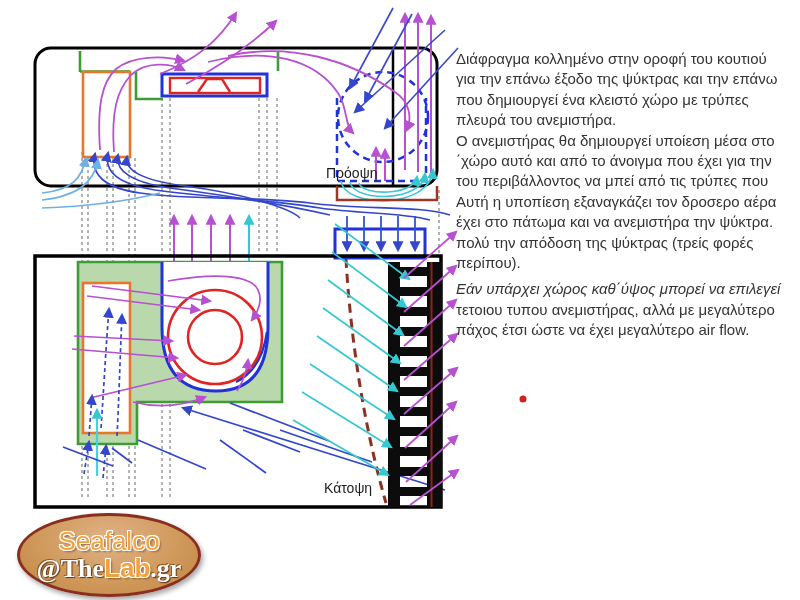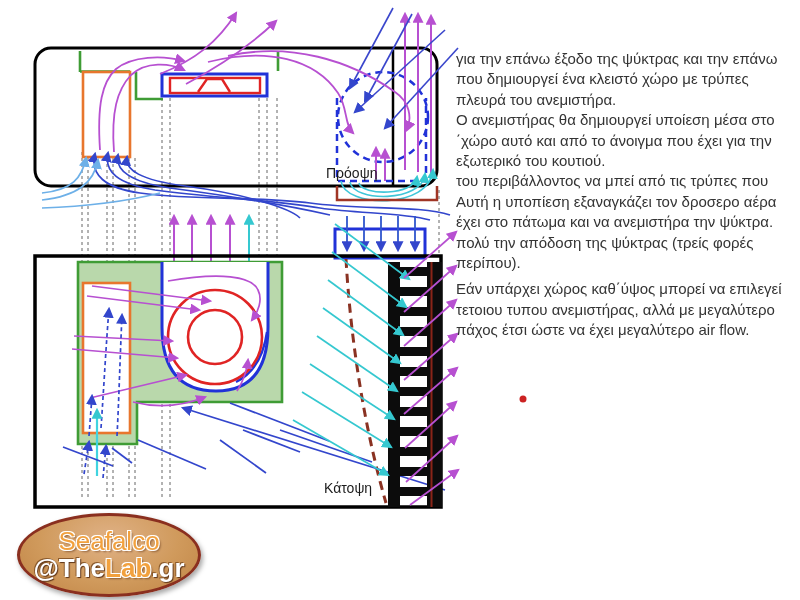--- a/index.html
+++ b/index.html
@@ -21,21 +21,21 @@
     border:3px solid #8a2f1f;
     box-shadow:2px 3px 5px rgba(0,0,0,0.35);
     display:flex;flex-direction:column;align-items:center;justify-content:center;
     line-height:1.02;
   }
   .logo .l1{
     font-weight:normal;font-size:26px;color:#f2a13e;
     text-shadow:-1px -1px 0 #fff,1px -1px 0 #fff,-1px 1px 0 #fff,1px 1px 0 #fff,2px 2px 2px rgba(60,20,0,.45);
   }
   .logo .l2{font-weight:bold;font-size:26px;}
-  .logo .w{color:#ffffff;text-shadow:1px 1px 1px #5c3317,-1px -1px 0 #8a5a2c;}
+  .logo .w{color:#ffffff;text-shadow:1px 1px 1px #5c3317,-1px -1px 0 #8a5a2c;font-family:Liberation Serif, serif;}
   .logo .o{
     color:#f2a13e;
     text-shadow:-1px -1px 0 #fff,1px -1px 0 #fff,-1px 1px 0 #fff,1px 1px 0 #fff,2px 2px 2px rgba(60,20,0,.45);
     text-align:right;
   }
 </style>
 </head>
 <body>
 
 <div id="stage">
@@ -255,32 +255,32 @@
     <line x1="404" y1="414" x2="457" y2="368" marker-end="url(#aP)"></line>
     <line x1="405" y1="448" x2="456" y2="402" marker-end="url(#aP)"></line>
     <line x1="406" y1="482" x2="457" y2="436" marker-end="url(#aP)"></line>
     <line x1="410" y1="505" x2="458" y2="470" marker-end="url(#aP)"></line>
   </g>
 
   <circle cx="523" cy="399" r="3.5" fill="#cc2222"></circle>
 </svg>
 
 <div class="notes">
+  <div>Διάφραγμα κολλημένο στην οροφή του κουτιού</div>
   <div>για την επάνω έξοδο της ψύκτρας και την επάνω</div>
   <div>που δημιουργεί ένα κλειστό χώρο με τρύπες</div>
   <div>πλευρά του ανεμιστήρα.</div>
   <div>Ο ανεμιστήρας θα δημιουργεί υποίεση μέσα στο</div>
   <div>΄χώρο αυτό και από το άνοιγμα που έχει για την</div>
-  <div>εξωτερικό του κουτιού.</div>
   <div>του περιβάλλοντος να μπεί από τις τρύπες που</div>
   <div>Αυτή η υποπίεση εξαναγκάζει τον δροσερο αέρα</div>
   <div>έχει στο πάτωμα και να ανεμιστήρα την ψύκτρα.</div>
   <div>πολύ την απόδοση της ψύκτρας (τρείς φορές</div>
   <div>περίπου).</div>
-  <div style="margin-top:6px;">Εάν υπάρχει χώρος καθ΄ύψος μπορεί να επιλεγεί</div>
+  <div style="margin-top:6px;font-style:italic;">Εάν υπάρχει χώρος καθ΄ύψος μπορεί να επιλεγεί</div>
   <div>τετοιου τυπου ανεμιστήρας, αλλά με μεγαλύτερο</div>
   <div>πάχος έτσι ώστε να έχει μεγαλύτερο air flow.</div>
 </div>
 
 <div class="logo">
   <div class="l1">Seafalco</div>
   <div class="l2"><span class="w">@The</span><span class="o">Lab</span><span class="w">.gr</span></div>
 </div>
 
 </div>

